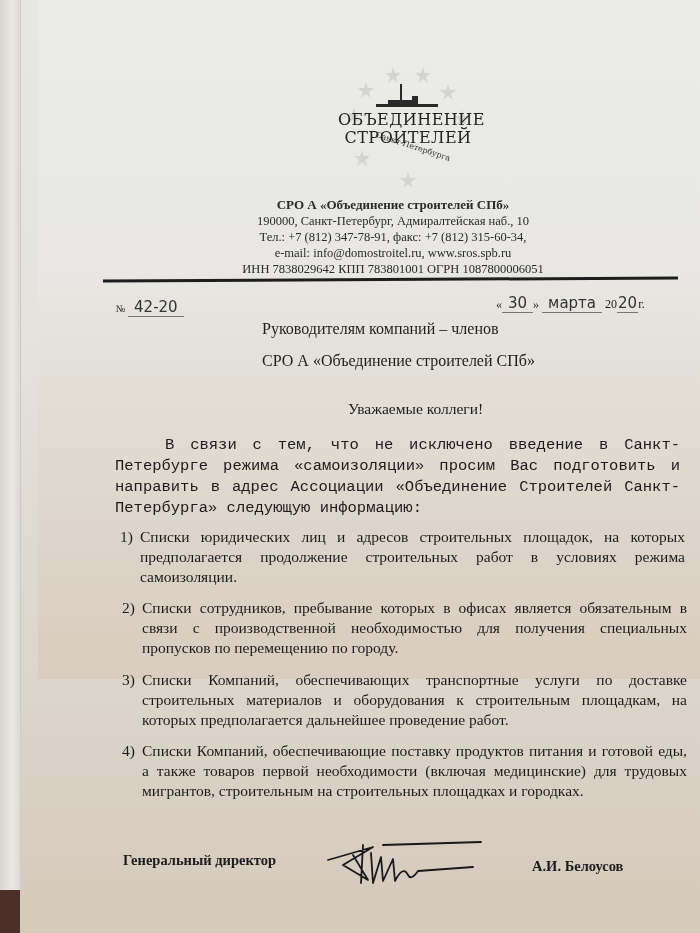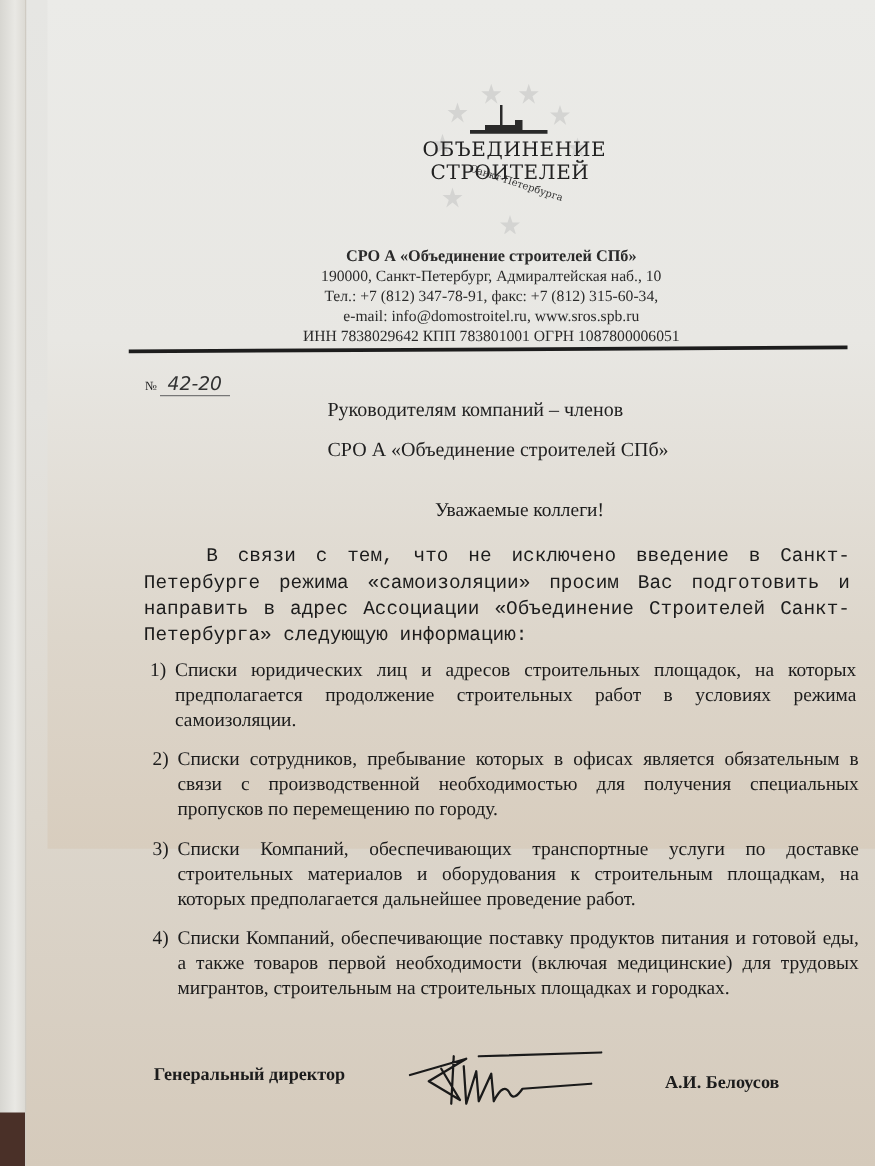--- a/index.html
+++ b/index.html
@@ -37,21 +37,21 @@
   }
   .header-block .org { font-weight: bold; font-size: 13px; }
   .rule {
     position: absolute; left: 85px; top: 278px; width: 575px; height: 3px;
     background: #1d1d1d; transform: rotate(-0.3deg);
   }
   .ref {
     position: absolute; left: 98px; top: 298px; font-size: 10px;
   }
   .ref .hand, .date .hand {
-    font-family: "DejaVu Sans", sans-serif; font-style: italic; font-size: 15px; color: #333;
+    font-family: "DejaVu Sans", sans-serif; font-size: 15px; color: #333;
     border-bottom: 1px solid #777; padding: 0 6px;
   }
   .date { position: absolute; left: 478px; top: 294px; font-size: 12px; }
   .recipient {
     position: absolute; right: 36px; width: 420px; 
     font-weight: normal; font-size: 16px; color: #1f1f1f;
   }
   .greeting {
     position: absolute; left: 330px; top: 400px; font-size: 15.5px;
   }
@@ -108,20 +108,25 @@
     <div>ИНН 7838029642   КПП 783801001   ОГРН 1087800006051</div>
   </div>
 
   <div class="rule" style="left:65px"></div>
 
   <div class="ref" style="left:78px">
     <span>№</span>
     <span class="hand">42-20</span>
   </div>
 
+  <div class="date" style="left:458px">
+    «<span class="hand">30</span>»
+    <span class="hand">марта</span>
+    <span>20</span><span class="hand" style="padding:0 1px">20</span><span>г.</span>
+  </div>
 
   <div class="recipient" style="top:320px">Руководителям компаний – членов</div>
   <div class="recipient" style="top:352px">СРО А «Объединение строителей СПб»</div>
 
   <div class="greeting" style="left:310px">Уважаемые коллеги!</div>
 
   <div class="intro" style="left:77px">В связи с тем, что не исключено введение в Санкт-Петербурге режима «самоизоляции» просим Вас подготовить и направить в адрес Ассоциации «Объединение Строителей Санкт-Петербурга» следующую информацию:</div>
 
   <div class="item" style="top:527px;left:102px">
     <span class="num">1)</span>

